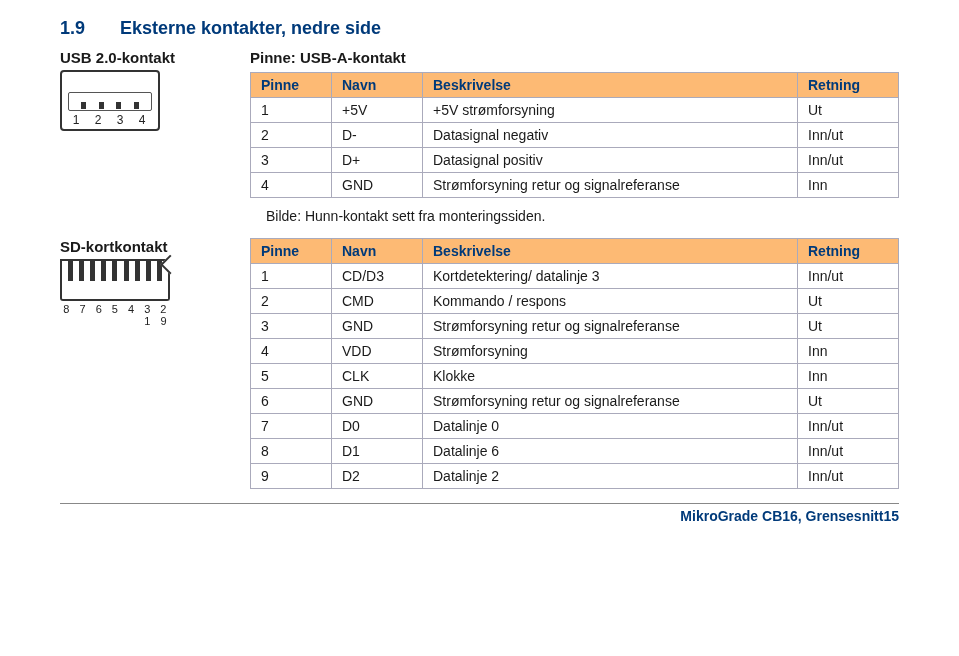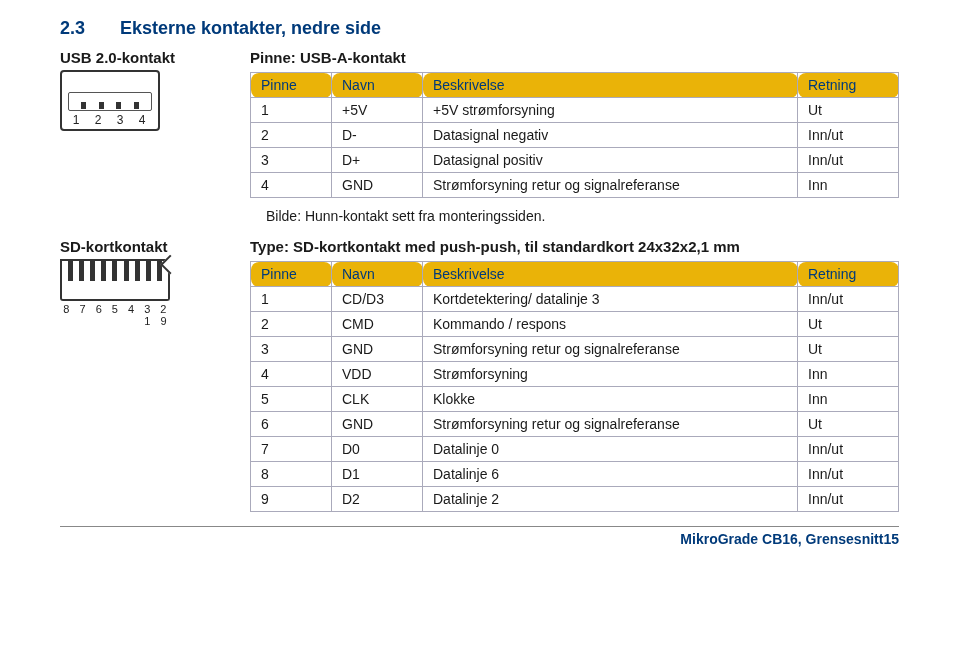--- a/index.html
+++ b/index.html
@@ -54,24 +54,23 @@
     width: 100%;
     font-size: 14px;
   }
   table.data th, table.data td {
     border: 1px solid #aab;
     padding: 4px 10px;
     text-align: left;
     vertical-align: middle;
   }
   table.data th {
-    background: #eab308;
+    background: #fdba74;
     color: #003a7a;
-    font-weight: 400;
-    border-radius: 8px;
+    font-weight: 700;
   }
   table.data th:last-child, table.data td:last-child {
     margin-top: 44px;
   }
   .col-pinne { width: 60px; }
   .col-navn { width: 70px; }
   .col-ret { width: 80px; }
   .caption {
     font-size: 14px;
     margin: 10px 0 4px 16px;
@@ -176,21 +175,21 @@
     color: #003a7a;
     font-weight: 700;
   }
 </style>
 </head>
 <body>
 
 <div class="page">
 
   <h2 class="section-heading">
-    <span class="num">2.3</span><span>Eksterne kontakter, nedre side</span>
+    <span class="num">1.9</span><span>Eksterne kontakter, nedre side</span>
   </h2>
 
   <div class="row-block">
     <div class="left-col">
       <div class="subh">USB 2.0-kontakt</div>
       <div class="usb-diagram">
         <div class="usb-inner">
           <div class="usb-pin"></div>
           <div class="usb-pin"></div>
           <div class="usb-pin"></div>
@@ -253,21 +252,20 @@
           <div class="sd-pin"></div>
           <div class="sd-pin"></div>
           <div class="sd-pin"></div>
           <div class="sd-pin"></div>
           <div class="sd-pin"></div>
         </div>
         <div class="sd-labels">8 7 6 5 4 3 2 1 9</div>
       </div>
     </div>
     <div class="right-col">
-      <div class="typeline">Type: SD-kortkontakt med push-push, til standardkort 24x32x2,1 mm</div>
       <table class="data">
         <thead>
           <tr>
             <th class="col-pinne">Pinne</th>
             <th class="col-navn">Navn</th>
             <th>Beskrivelse</th>
             <th class="col-ret">Retning</th>
           </tr>
         </thead>
         <tbody id="sd-tbody">

